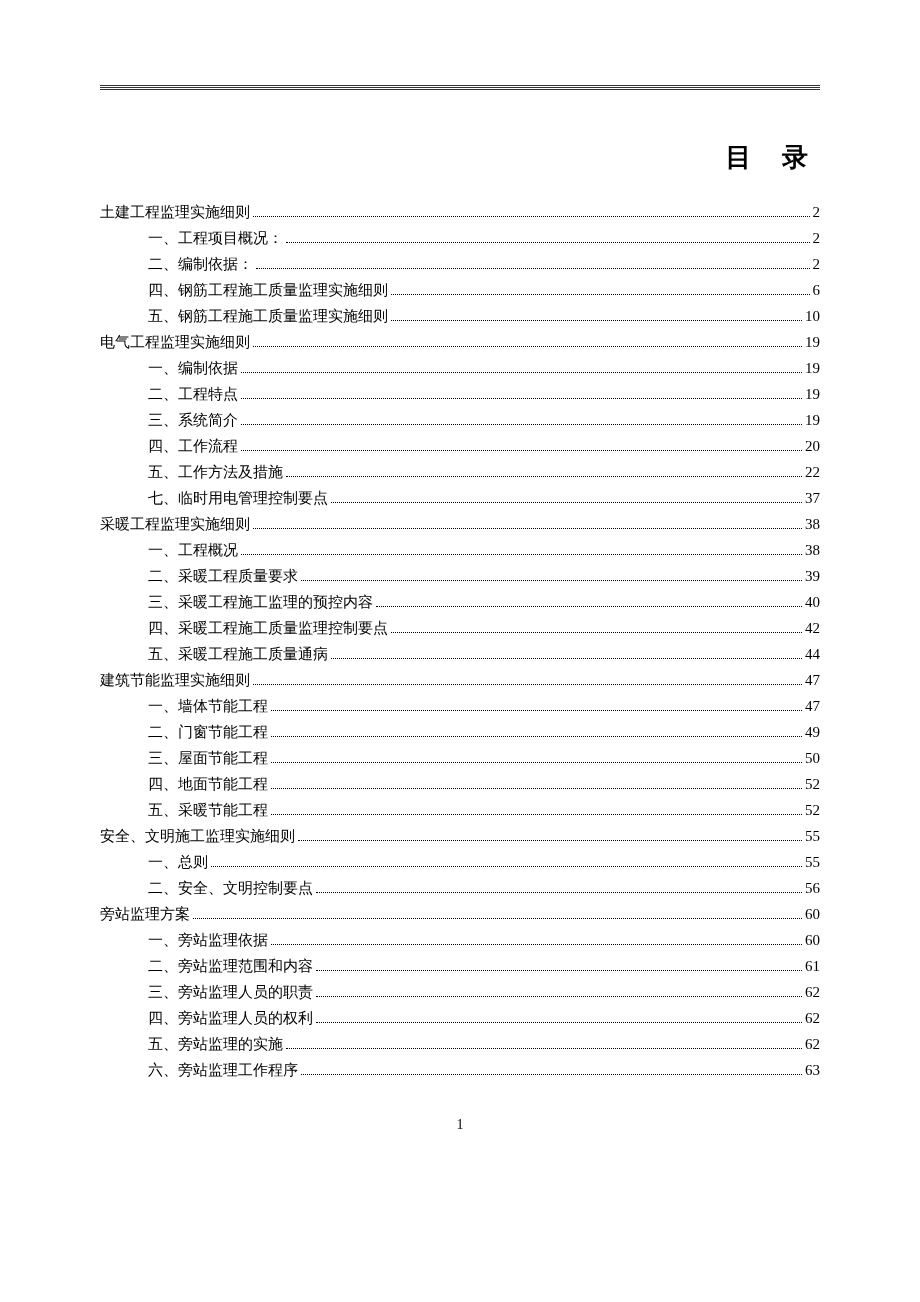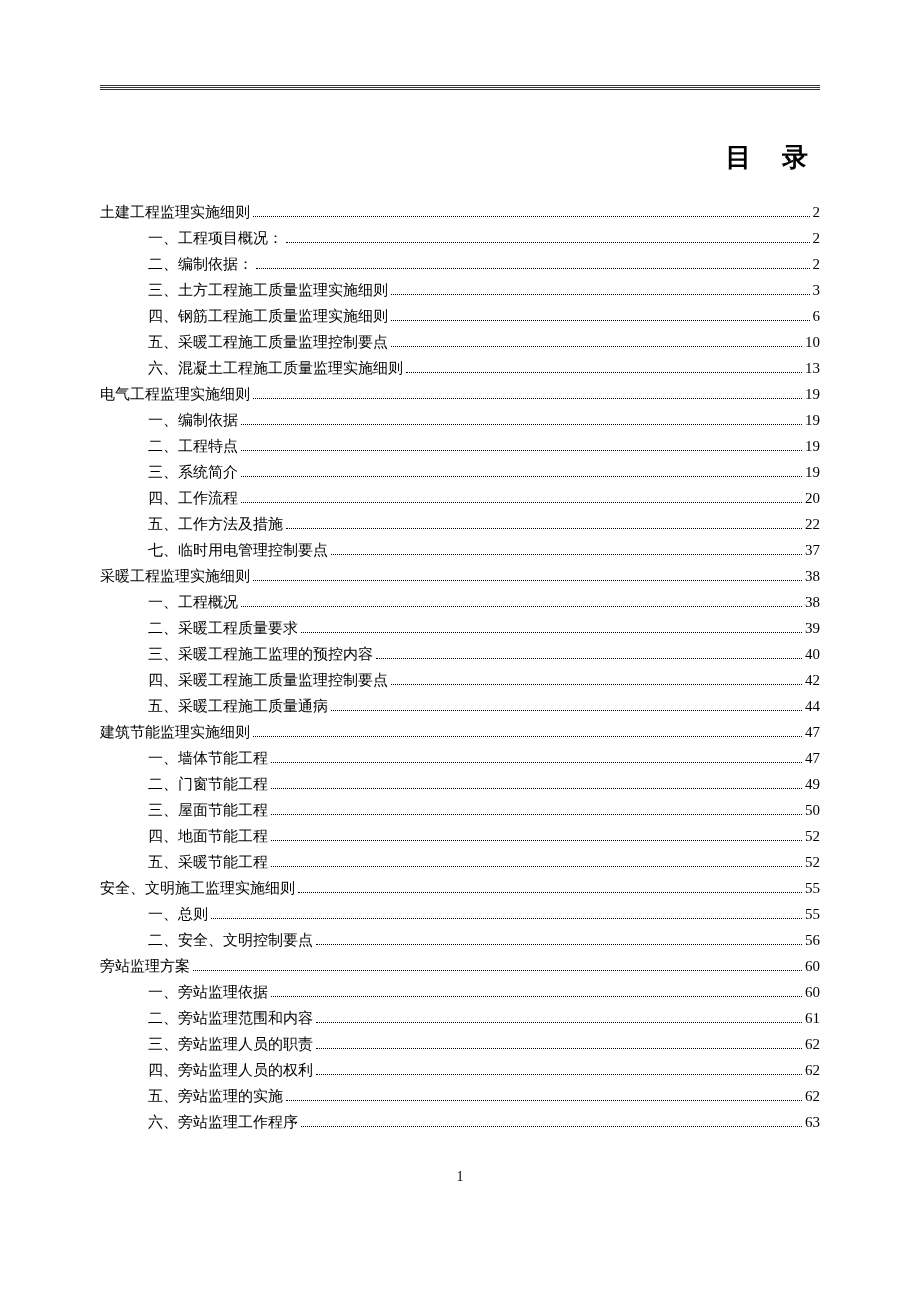--- a/index.html
+++ b/index.html
@@ -78,39 +78,29 @@
       <span class="toc-label">一、工程项目概况：</span>
       <span class="toc-leader"></span>
       <span class="toc-page">2</span>
     </div>
     <div class="toc-row level-2">
       <span class="toc-label">二、编制依据：</span>
       <span class="toc-leader"></span>
       <span class="toc-page">2</span>
     </div>
     <div class="toc-row level-2">
-      <span class="toc-label">三、土方工程施工质量监理实施细则</span>
-      <span class="toc-leader"></span>
-      <span class="toc-page">3</span>
-    </div>
-    <div class="toc-row level-2">
       <span class="toc-label">四、钢筋工程施工质量监理实施细则</span>
       <span class="toc-leader"></span>
       <span class="toc-page">6</span>
     </div>
     <div class="toc-row level-2">
-      <span class="toc-label">五、采暖工程施工质量监理控制要点</span>
+      <span class="toc-label">五、钢筋工程施工质量监理实施细则</span>
       <span class="toc-leader"></span>
       <span class="toc-page">10</span>
     </div>
-    <div class="toc-row level-2">
-      <span class="toc-label">六、混凝土工程施工质量监理实施细则</span>
-      <span class="toc-leader"></span>
-      <span class="toc-page">13</span>
-    </div>
     <div class="toc-row level-1">
       <span class="toc-label">电气工程监理实施细则</span>
       <span class="toc-leader"></span>
       <span class="toc-page">19</span>
     </div>
     <div class="toc-row level-2">
       <span class="toc-label">一、编制依据</span>
       <span class="toc-leader"></span>
       <span class="toc-page">19</span>
     </div>

